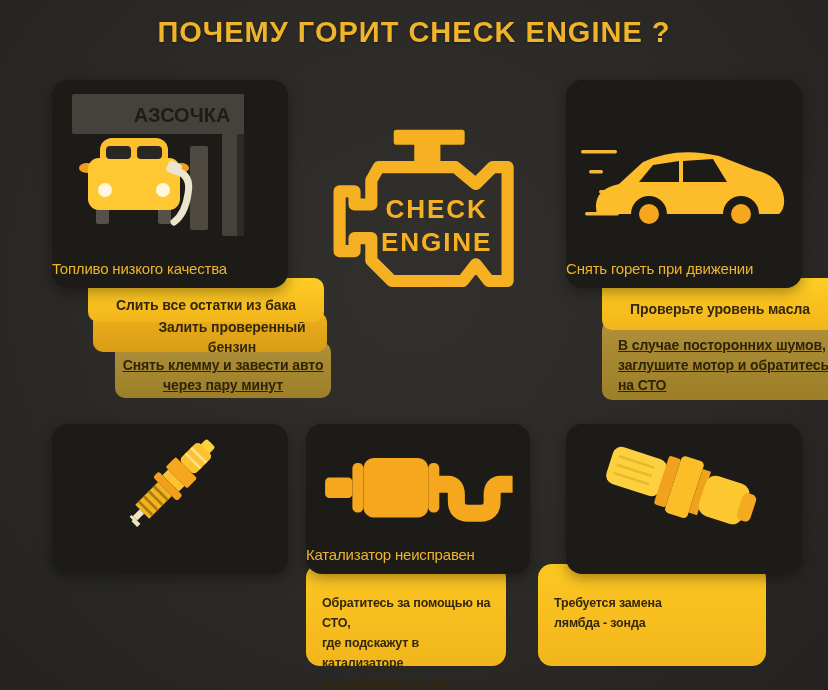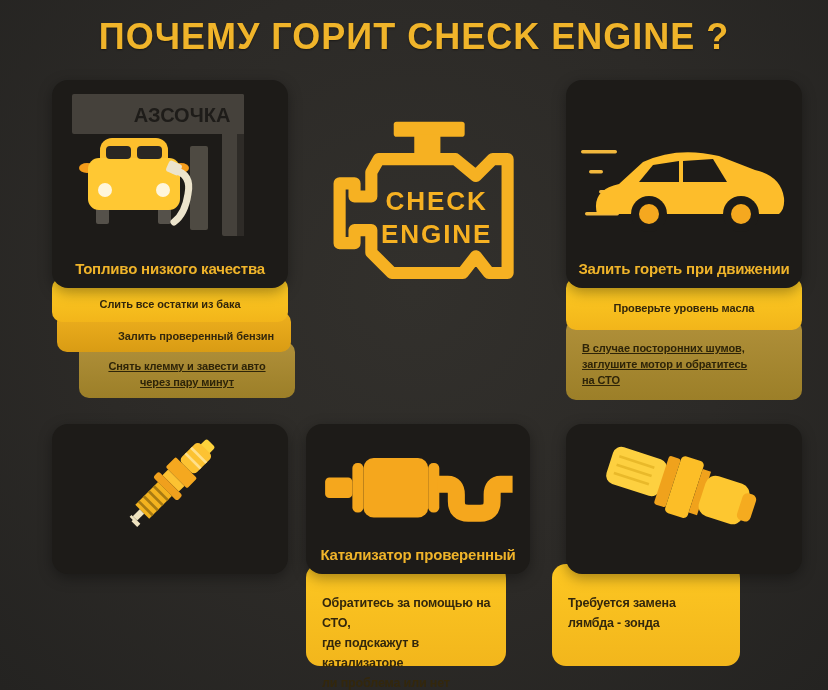--- a/index.html
+++ b/index.html
@@ -8,69 +8,69 @@
     font-family:"Liberation Sans",sans-serif;
     background:#2c2a27;
   }
   .stage{
     position:relative;width:828px;height:690px;
     background:radial-gradient(ellipse at 50% 42%, #32302c 0%, #2c2a27 55%, #242321 100%);
   }
   .title{
     position:absolute;top:16px;left:0;width:100%;
     margin:0;text-align:center;
-    font-size:36px;font-weight:700;letter-spacing:1px;
+    font-size:29px;font-weight:700;letter-spacing:1px;
     color:#f0b42a;
     text-shadow:0 1px 2px rgba(0,0,0,.4);
   }
   .card{
     position:absolute;background:#1d1b18;border-radius:16px;z-index:5;
     box-shadow:0 4px 14px rgba(0,0,0,.35);
   }
   .card-title{
     position:absolute;left:0;bottom:11px;width:100%;
-    text-align:center;font-weight:700;font-size:15px;letter-spacing:-0.2px;
+    font-weight:400;font-size:15px;letter-spacing:-0.2px;
     color:#f0b42a;
   }
   .illus{position:absolute;left:50%;transform:translateX(-50%);}
   
   .fuel-card{left:52px;top:80px;width:236px;height:208px;}
   .drv-card{left:566px;top:80px;width:236px;height:208px;}
-  .engine-wrap{position:absolute;left:306px;top:114px;width:224px;height:178px;z-index:1;}
+  .engine-wrap{position:absolute;left:306px;top:122px;width:224px;height:178px;z-index:1;}
   
   .spark-card{left:52px;top:424px;width:236px;height:150px;}
   .cat-card{left:306px;top:424px;width:224px;height:150px;}
   .oxy-card{left:566px;top:424px;width:236px;height:150px;}
   
   .step{
     position:absolute;box-sizing:border-box;border-radius:10px;
     display:flex;flex-direction:column;justify-content:center;align-items:center;
     font-weight:700;color:#33270c;text-align:center;
-    font-size:11px;line-height:1.45;white-space:pre-line;letter-spacing:-0.1px;
+    font-size:14px;line-height:1.45;white-space:pre-line;letter-spacing:-0.1px;margin-left:36px;
   }
   .bright{background:linear-gradient(#ffcd24,#f2b51a);}
   .mid{background:linear-gradient(#eeb01e,#d99c14);}
   .dark{background:linear-gradient(#b0903a,#9c7f28);color:#2e2408;text-decoration:underline;}
   .s-f1{left:52px;top:278px;width:236px;height:44px;padding-top:10px;z-index:4;}
   .s-f2{left:57px;top:312px;width:234px;height:40px;padding-top:10px;z-index:3;padding-left:44px;}
   .s-f3{left:79px;top:342px;width:216px;height:56px;padding-top:10px;z-index:2;}
   .s-d1{left:566px;top:278px;width:236px;height:52px;padding-top:10px;z-index:4;}
   .s-d2{left:566px;top:320px;width:236px;height:80px;padding-top:10px;z-index:3;
         align-items:flex-start;text-align:left;padding-left:16px;padding-right:8px;}
   
   .note{
     position:absolute;box-sizing:border-box;z-index:4;border-radius:14px;
     background:linear-gradient(#fdc722,#f2b61c);
     color:#33270c;font-weight:700;font-size:12.5px;line-height:1.6;
     white-space:pre-line;letter-spacing:-0.15px;
     padding:29px 12px 0 16px;
   }
   .n-spark{left:52px;top:564px;width:236px;height:102px;}
   .n-cat{left:306px;top:564px;width:200px;height:102px;}
-  .n-oxy{left:552px;top:564px;width:188px;height:102px;}
+  .n-oxy{left:538px;top:564px;width:228px;height:102px;}
 </style>
 </head>
 <body>
 
 <div class="stage">
 
   <h1 class="title">ПОЧЕМУ ГОРИТ CHECK ENGINE ?</h1>
 
   <section class="card fuel-card">
     <svg class="illus" style="top:8px" width="212" height="152" viewBox="0 0 212 152">
@@ -124,21 +124,21 @@
       <g>
         <path d="M 24 96 Q 18 72 46 66 L 70 44 Q 104 28 146 38 L 182 52 Q 208 58 211 80 Q 212 91 206 96 Z" fill="#fdbd2b"></path>
         <path d="M 66 64 L 80 47 L 106 43 L 106 64 Z" fill="#1d1b18"></path>
         <path d="M 110 43 L 140 41 L 154 64 L 110 64 Z" fill="#1d1b18"></path>
         <circle cx="76" cy="96" r="18" fill="#1d1b18"></circle>
         <circle cx="76" cy="96" r="10" fill="#f5a81f"></circle>
         <circle cx="168" cy="96" r="18" fill="#1d1b18"></circle>
         <circle cx="168" cy="96" r="10" fill="#f5a81f"></circle>
       </g>
     </svg>
-    <div class="card-title">Залить гореть при движении</div>
+    <div class="card-title">Снять гореть при движении</div>
   </section>
   <div class="step bright s-d1">Проверьте уровень масла</div>
   <div class="step dark s-d2">В случае посторонних шумов,
 заглушите мотор и обратитесь
 на СТО</div>
 
   <section class="card spark-card">
     <svg class="illus" style="top:2px" width="200" height="116" viewBox="0 0 200 130">
       <g transform="rotate(45 100 65)">
         <rect x="93" y="0" width="14" height="11" rx="3" fill="#fdd23c"></rect>
@@ -160,21 +160,21 @@
   </section>
 
   <section class="card cat-card">
     <svg class="illus" style="top:16px" width="196" height="98" viewBox="0 0 230 115" fill="#f5a71d">
       <rect x="6" y="44" width="32" height="24" rx="5"></rect>
       <rect x="38" y="27" width="13" height="58" rx="6"></rect>
       <rect x="51" y="21" width="76" height="70" rx="12"></rect>
       <rect x="127" y="27" width="13" height="58" rx="6"></rect>
       <path d="M 138 52 h 12 q 10 0 10 12 v 8 q 0 14 14 14 h 14 q 14 0 14 -14 v -8 q 0 -12 10 -12 h 14" fill="none" stroke="#f5a71d" stroke-width="20" stroke-linejoin="round"></path>
     </svg>
-    <div class="card-title">Катализатор проверенный</div>
+    <div class="card-title">Катализатор неисправен</div>
   </section>
   <div class="note n-cat">Обратитесь за помощью на СТО,
 где подскажут в катализаторе
 ли проблема или нет</div>
 
   <section class="card oxy-card">
     <svg class="illus" style="top:6px" width="204" height="114" viewBox="0 0 210 130">
       <g transform="rotate(18 105 65)">
         <rect x="16" y="43" width="64" height="44" rx="10" fill="#fdd040"></rect>
         <rect x="24" y="53" width="42" height="3" fill="#e9b92a"></rect>

